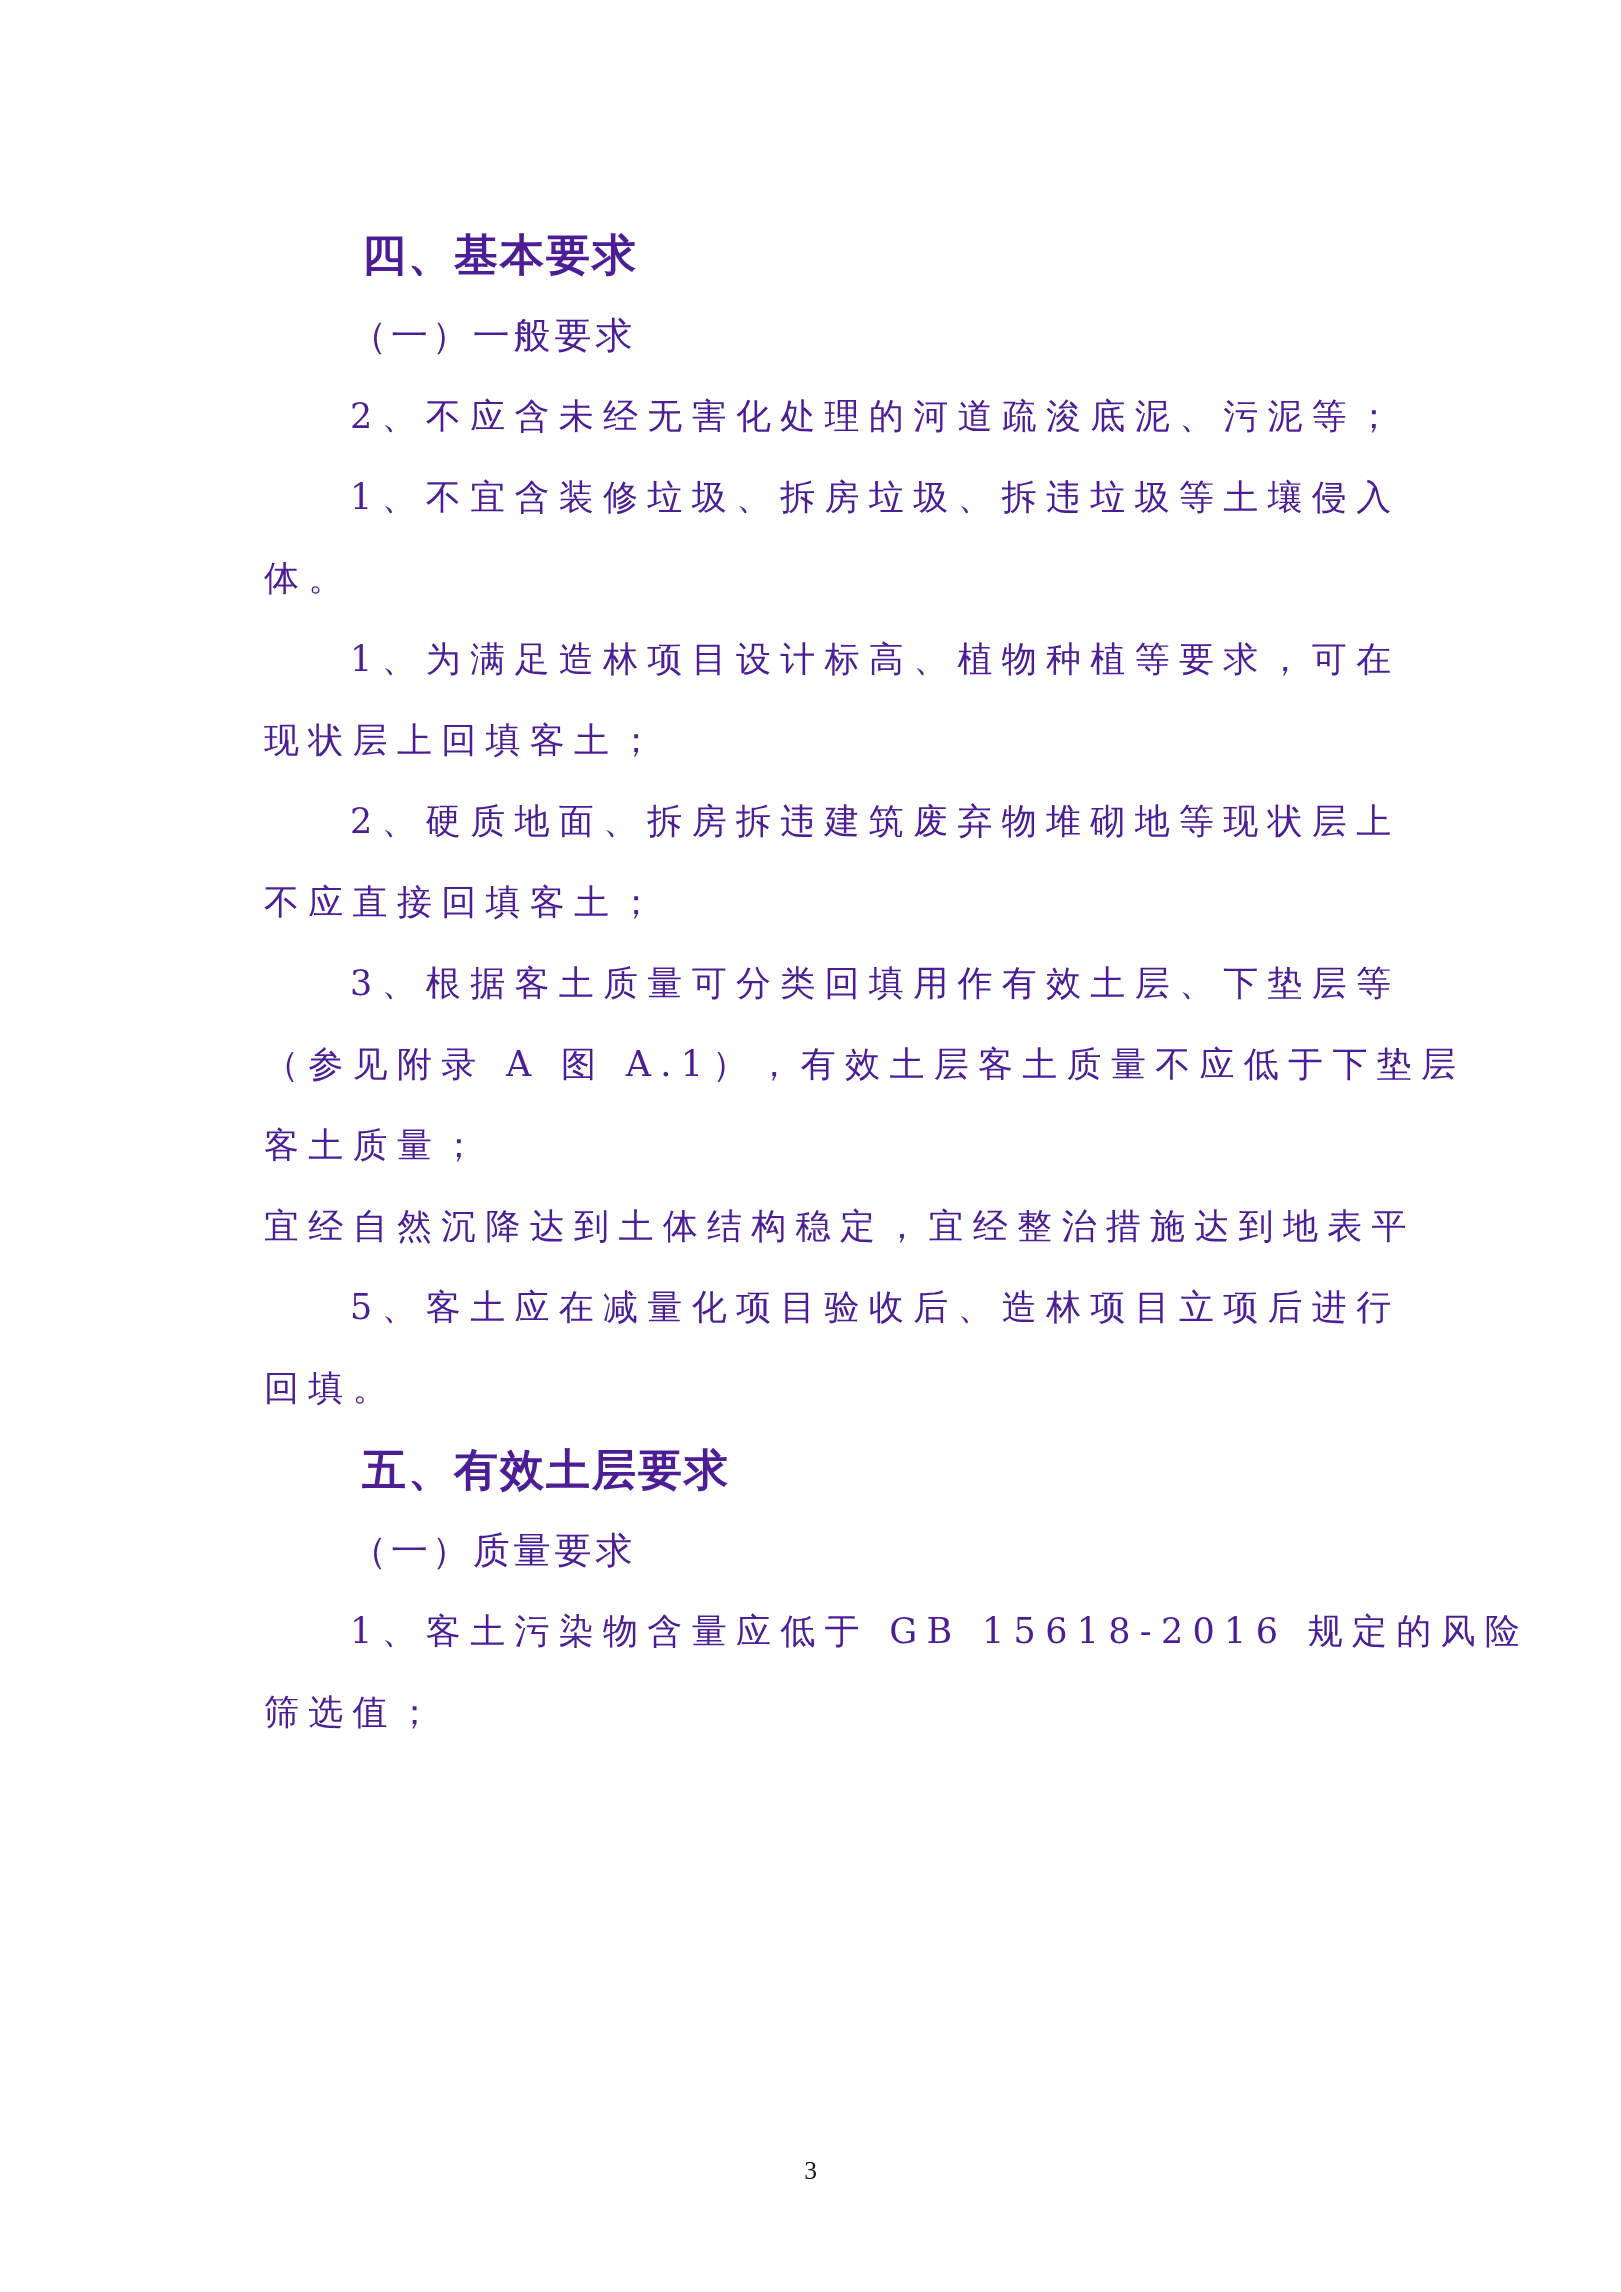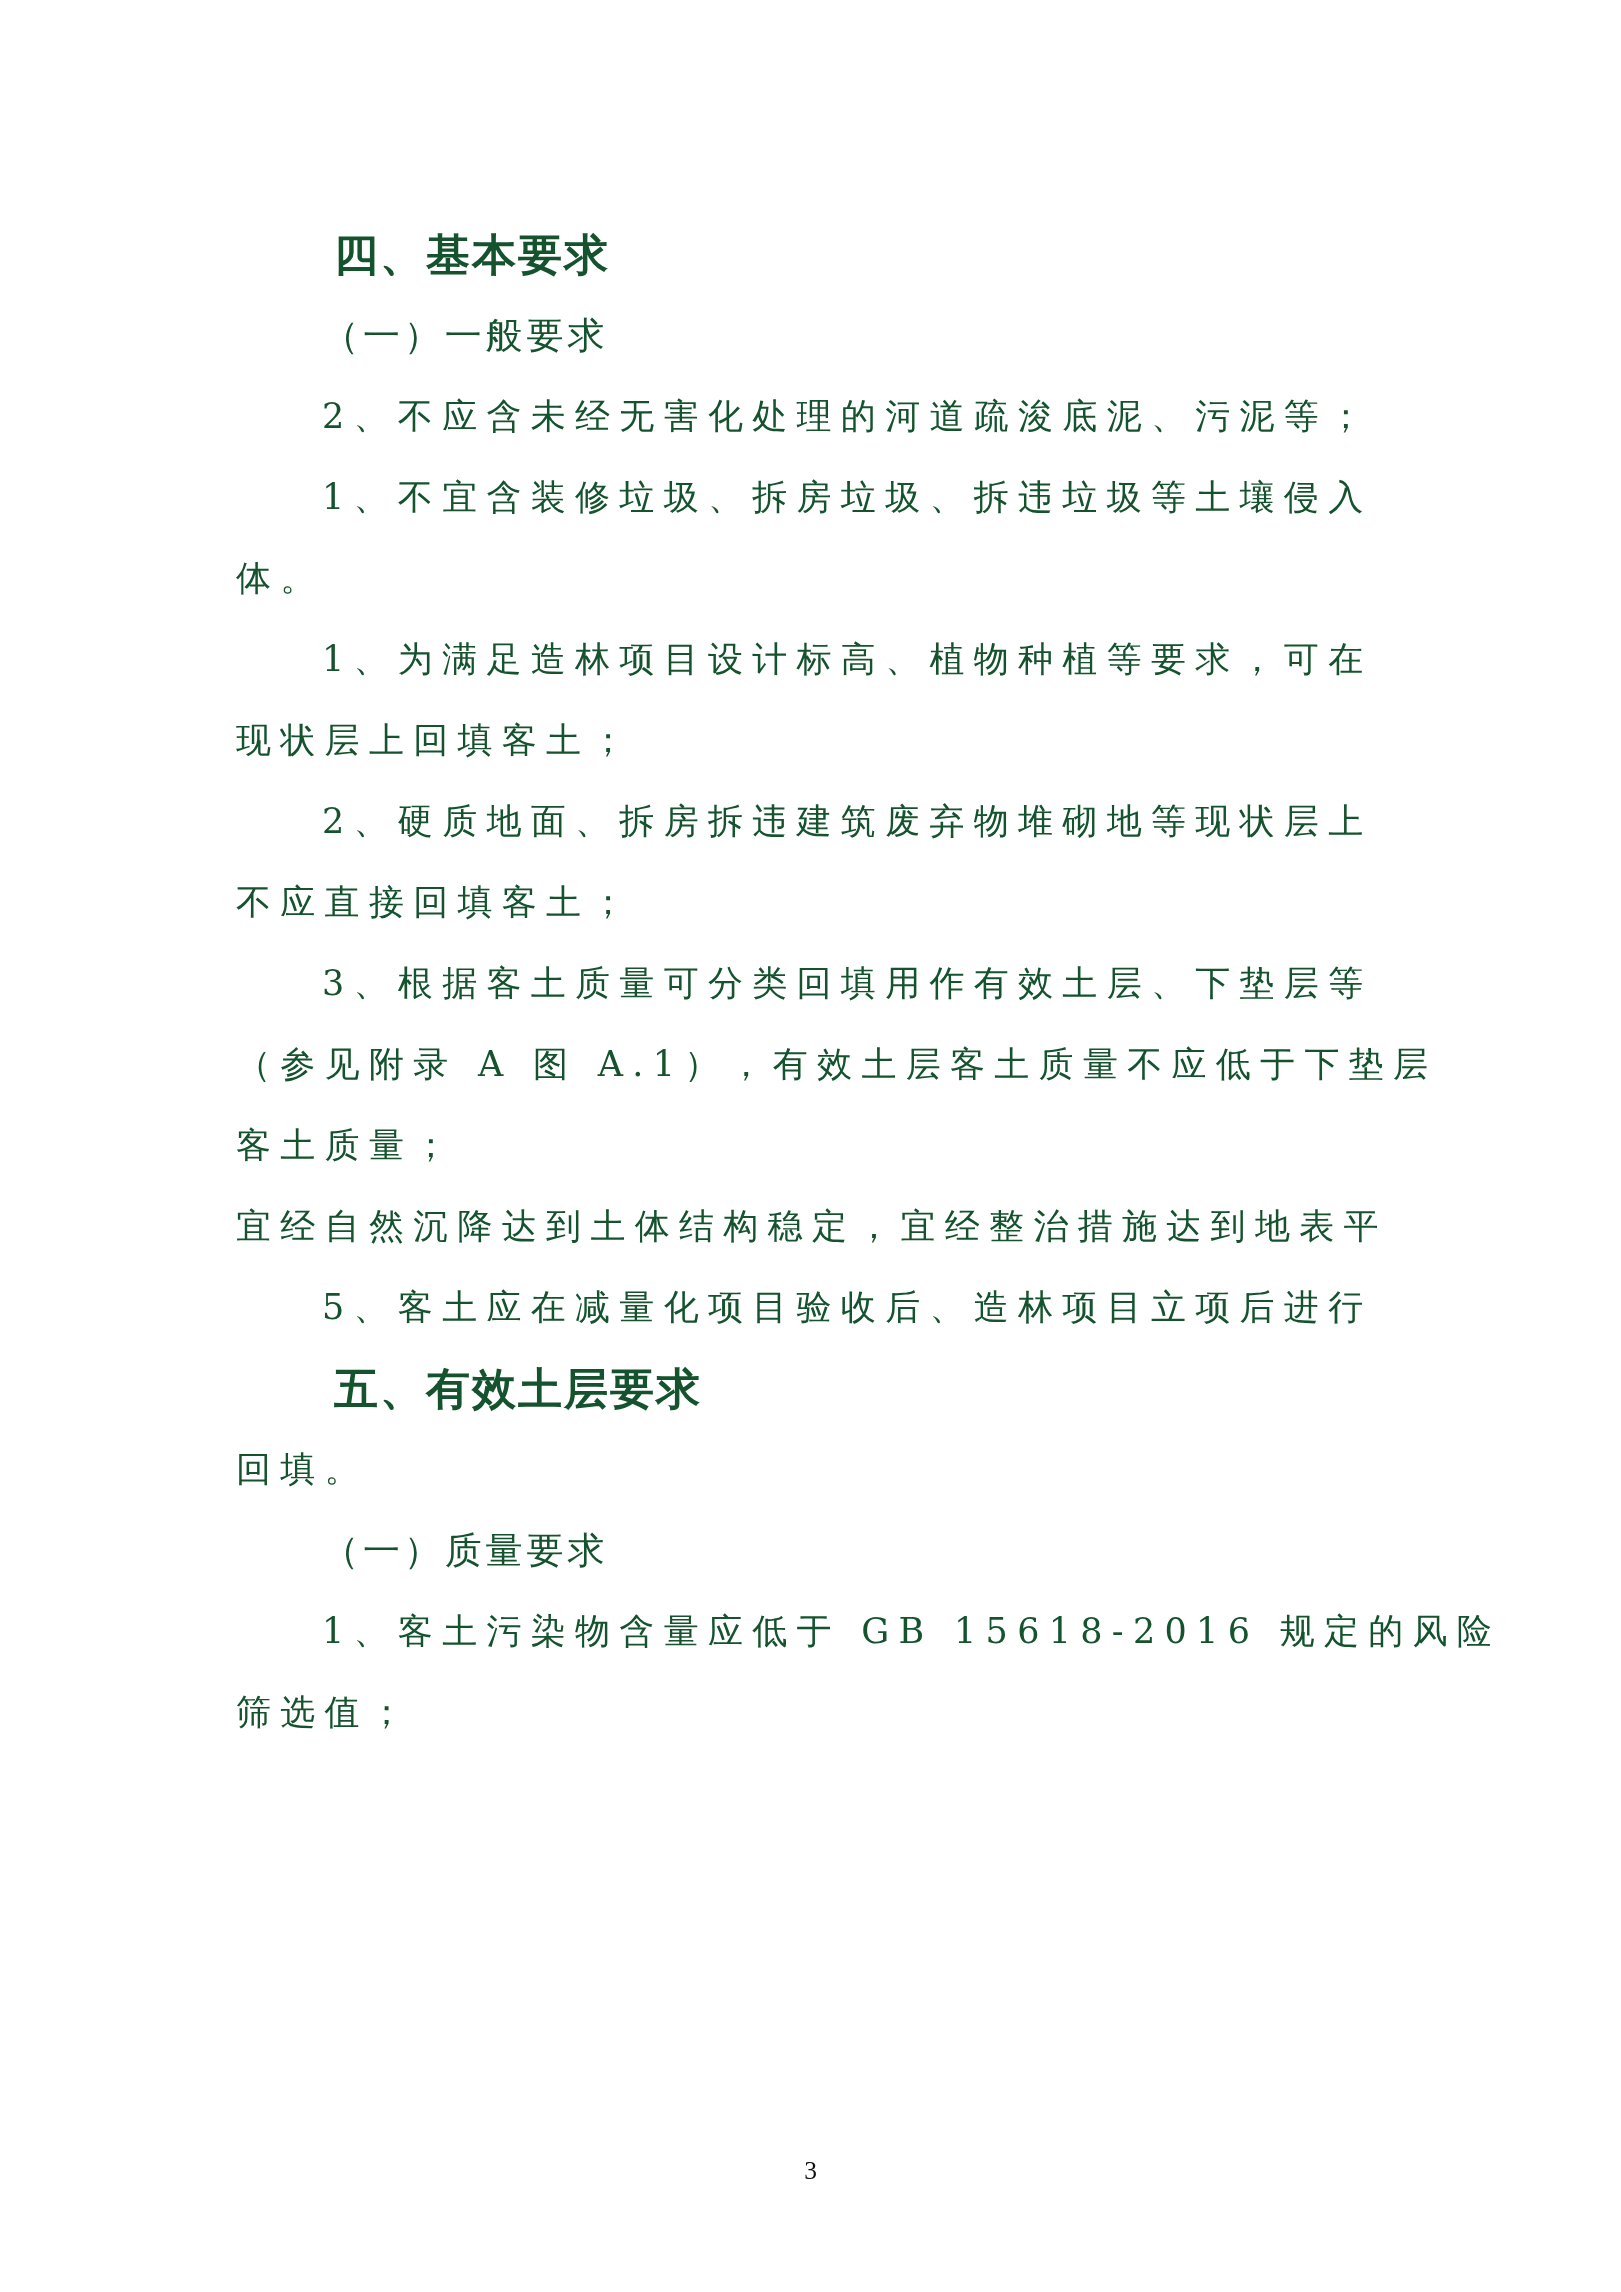--- a/index.html
+++ b/index.html
@@ -1,19 +1,19 @@
 <!DOCTYPE html>
 <html><head>
 <meta charset="utf-8">
 <style>
   html, body { margin: 0; padding: 0; background: #ffffff; }
   body { width: 1621px; height: 2293px; position: relative; overflow: hidden; }
   .page {
-    position: absolute; left: 236px; top: 214px; width: 1125px;
-    color: #14532d;
+    position: absolute; left: 264px; top: 214px; width: 1125px;
+    color: #4c1d95;
     font-family: "DejaVu Serif", "Liberation Serif", serif;
     font-size: 35px;
     letter-spacing: 9.3px;
   }
   .line { height: 81px; line-height: 81px; white-space: nowrap; }
   .h1 {
     font-family: "DejaVu Sans", "Liberation Sans", sans-serif;
     font-weight: bold; font-size: 44px; letter-spacing: 2px;
     padding-left: 98px;
   }
@@ -36,21 +36,21 @@
   <div class="line">体。</div>
   <div class="line indent justify">1、为满足造林项目设计标高、植物种植等要求，可在</div>
   <div class="line">现状层上回填客土；</div>
   <div class="line indent justify">2、硬质地面、拆房拆违建筑废弃物堆砌地等现状层上</div>
   <div class="line">不应直接回填客土；</div>
   <div class="line indent justify">3、根据客土质量可分类回填用作有效土层、下垫层等</div>
   <div class="line justify">（参见附录 A 图 A.1），有效土层客土质量不应低于下垫层</div>
   <div class="line">客土质量；</div>
   <div class="line justify">宜经自然沉降达到土体结构稳定，宜经整治措施达到地表平</div>
   <div class="line indent justify">5、客土应在减量化项目验收后、造林项目立项后进行</div>
+  <div class="line">回填。</div>
   <div class="line h1">五、有效土层要求</div>
-  <div class="line">回填。</div>
   <div class="line h2">（一）质量要求</div>
   <div class="line indent justify">1、客土污染物含量应低于 GB 15618-2016 规定的风险</div>
   <div class="line">筛选值；</div>
 </div>
 
 <div class="page-num">3</div>
 
 
 </body></html>

